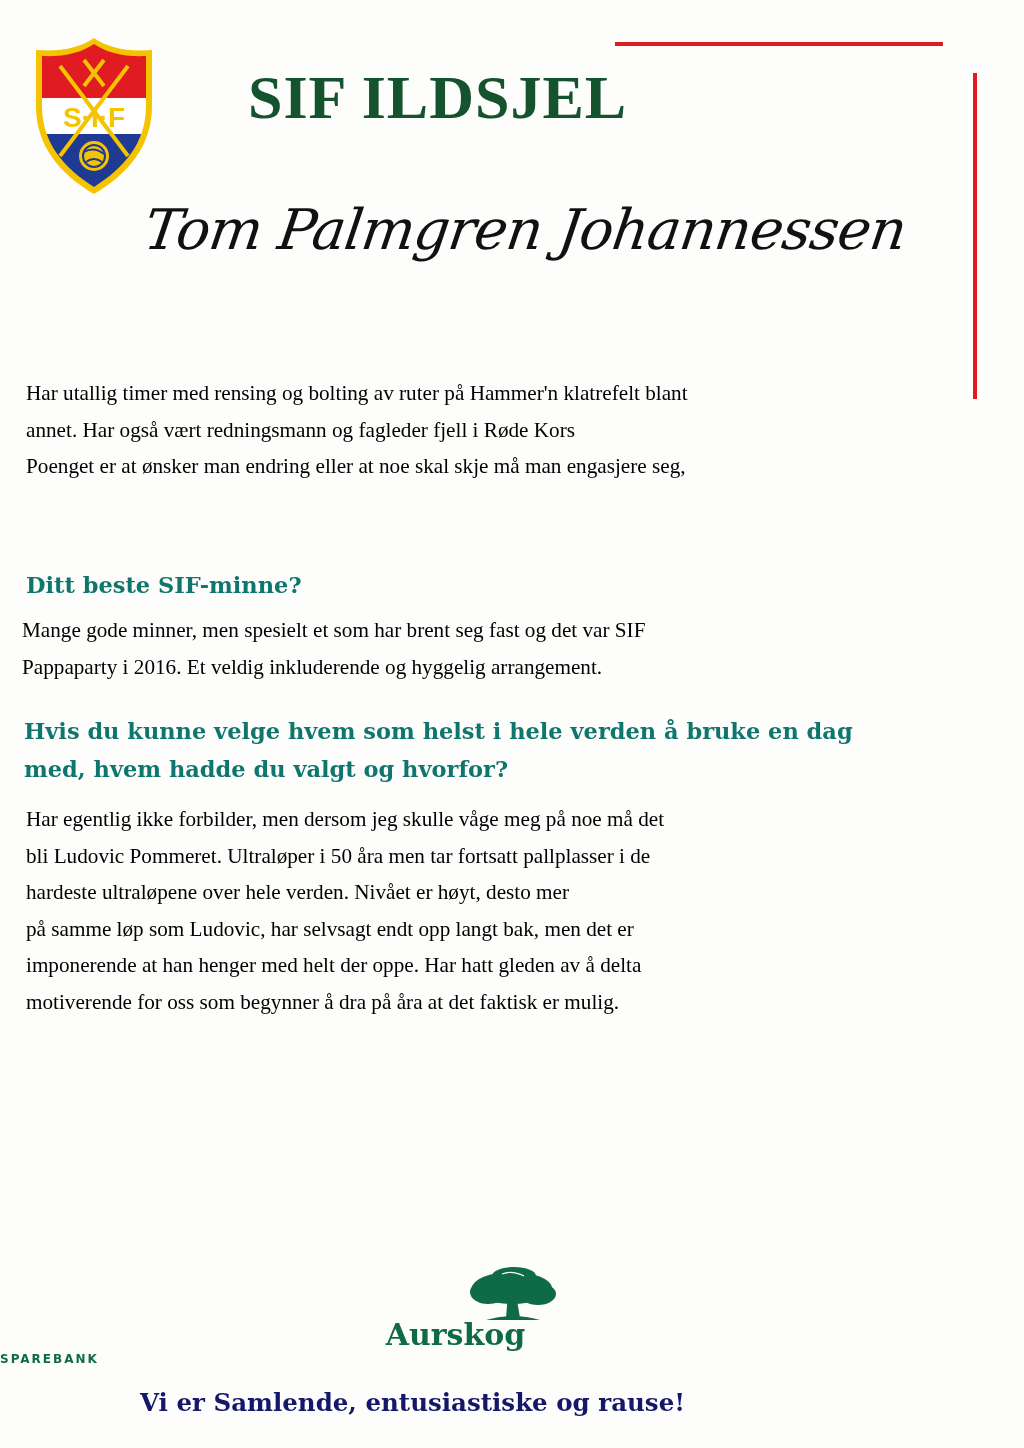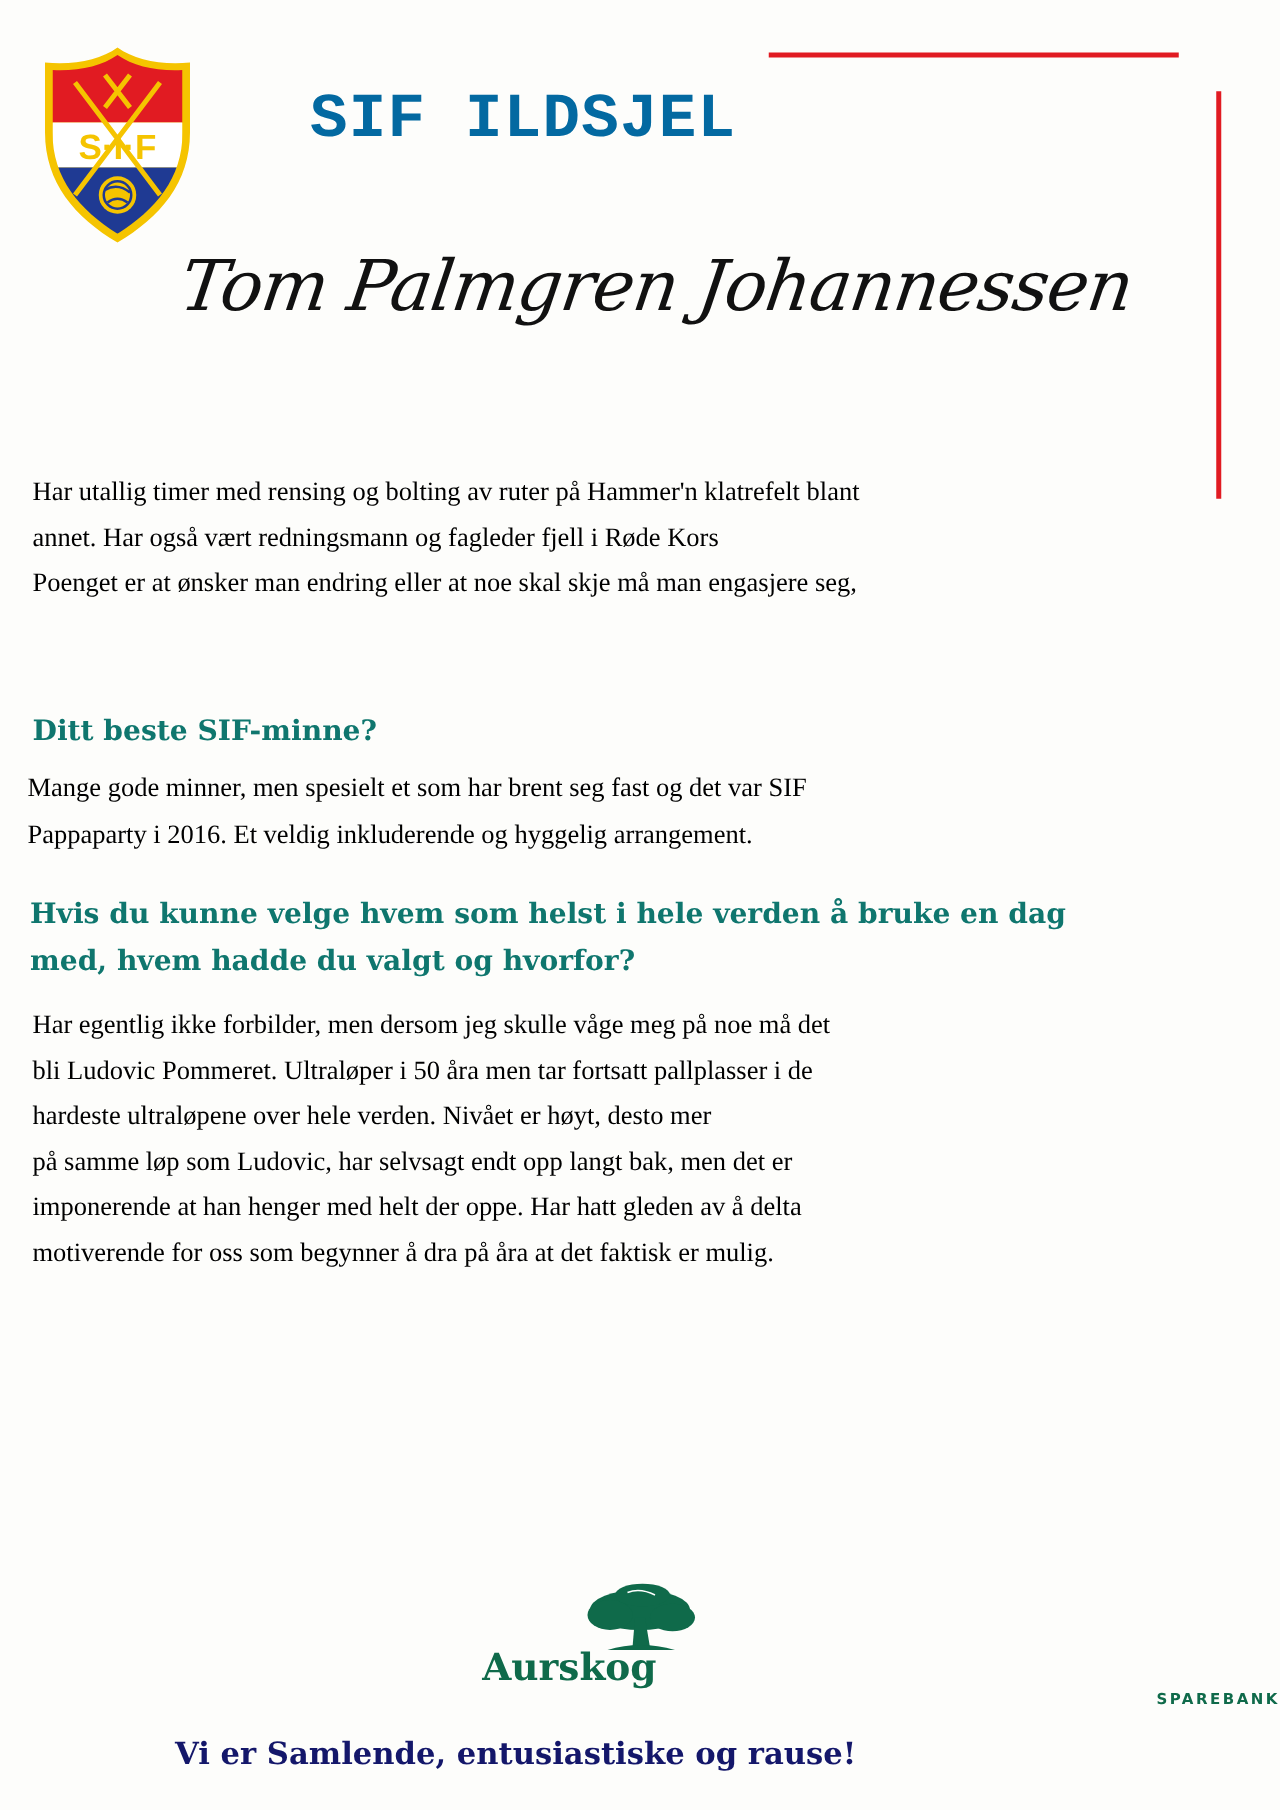--- a/index.html
+++ b/index.html
@@ -9,25 +9,25 @@
       position: relative;
       overflow: hidden;
       font-family: "DejaVu Sans", sans-serif;
     }
     .abs { position: absolute; }
     .hline { left: 615px; top: 42px; width: 328px; height: 4px; background: #e11b22; }
     .vline { left: 973px; top: 73px; width: 4px; height: 326px; background: #e11b22; z-index: 2; }
     .crest { left: 30px; top: 36px; width: 128px; height: 160px; }
     .title {
       left: 248px; top: 52px;
-      font-family: Liberation Mono, monospace;
+      font-family: Liberation Serif, serif;
       font-weight: bold;
-      font-size: 50px;
+      font-size: 62px;
       line-height: 90px;
-      color: #0369a1;
+      color: #14532d;
       letter-spacing: 1px;
       white-space: nowrap;
     }
     .signature {
       left: 145px; top: 165px; width: 690px; height: 130px;
       font-family: "DejaVu Serif", serif;
       font-style: italic;
       font-size: 56px;
       line-height: 130px;
       color: #111;
@@ -57,21 +57,21 @@
     .q2 { left: 24px; top: 712px; }
     .a2 { left: 26px; top: 801px; }
     .line { display: block; }
     .sponsor-logo { left: 436px; top: 1266px; width: 152px; height: 100px; }
     .sponsor-name {
       left: 0; width: 911px; top: 1318px; text-align: center;
       font-family: "DejaVu Serif", serif; font-weight: bold;
       font-size: 30px; color: #0f6a4a; line-height: 34px;
     }
     .sponsor-sub {
-      left: 0; width: 1024px; top: 1352px; text-align: right;
+      left: 0; width: 1024px; top: 1352px; text-align: left;
       font-family: "DejaVu Sans", sans-serif; font-weight: bold;
       font-size: 12px; color: #0f6a4a; letter-spacing: 2px;
     }
     .slogan {
       left: 0; width: 825px; top: 1383px; text-align: center;
       font-family: "DejaVu Serif", serif; font-weight: bold;
       font-size: 24.5px; color: #14176a; line-height: 40px;
     }
   </style>
 </head>

